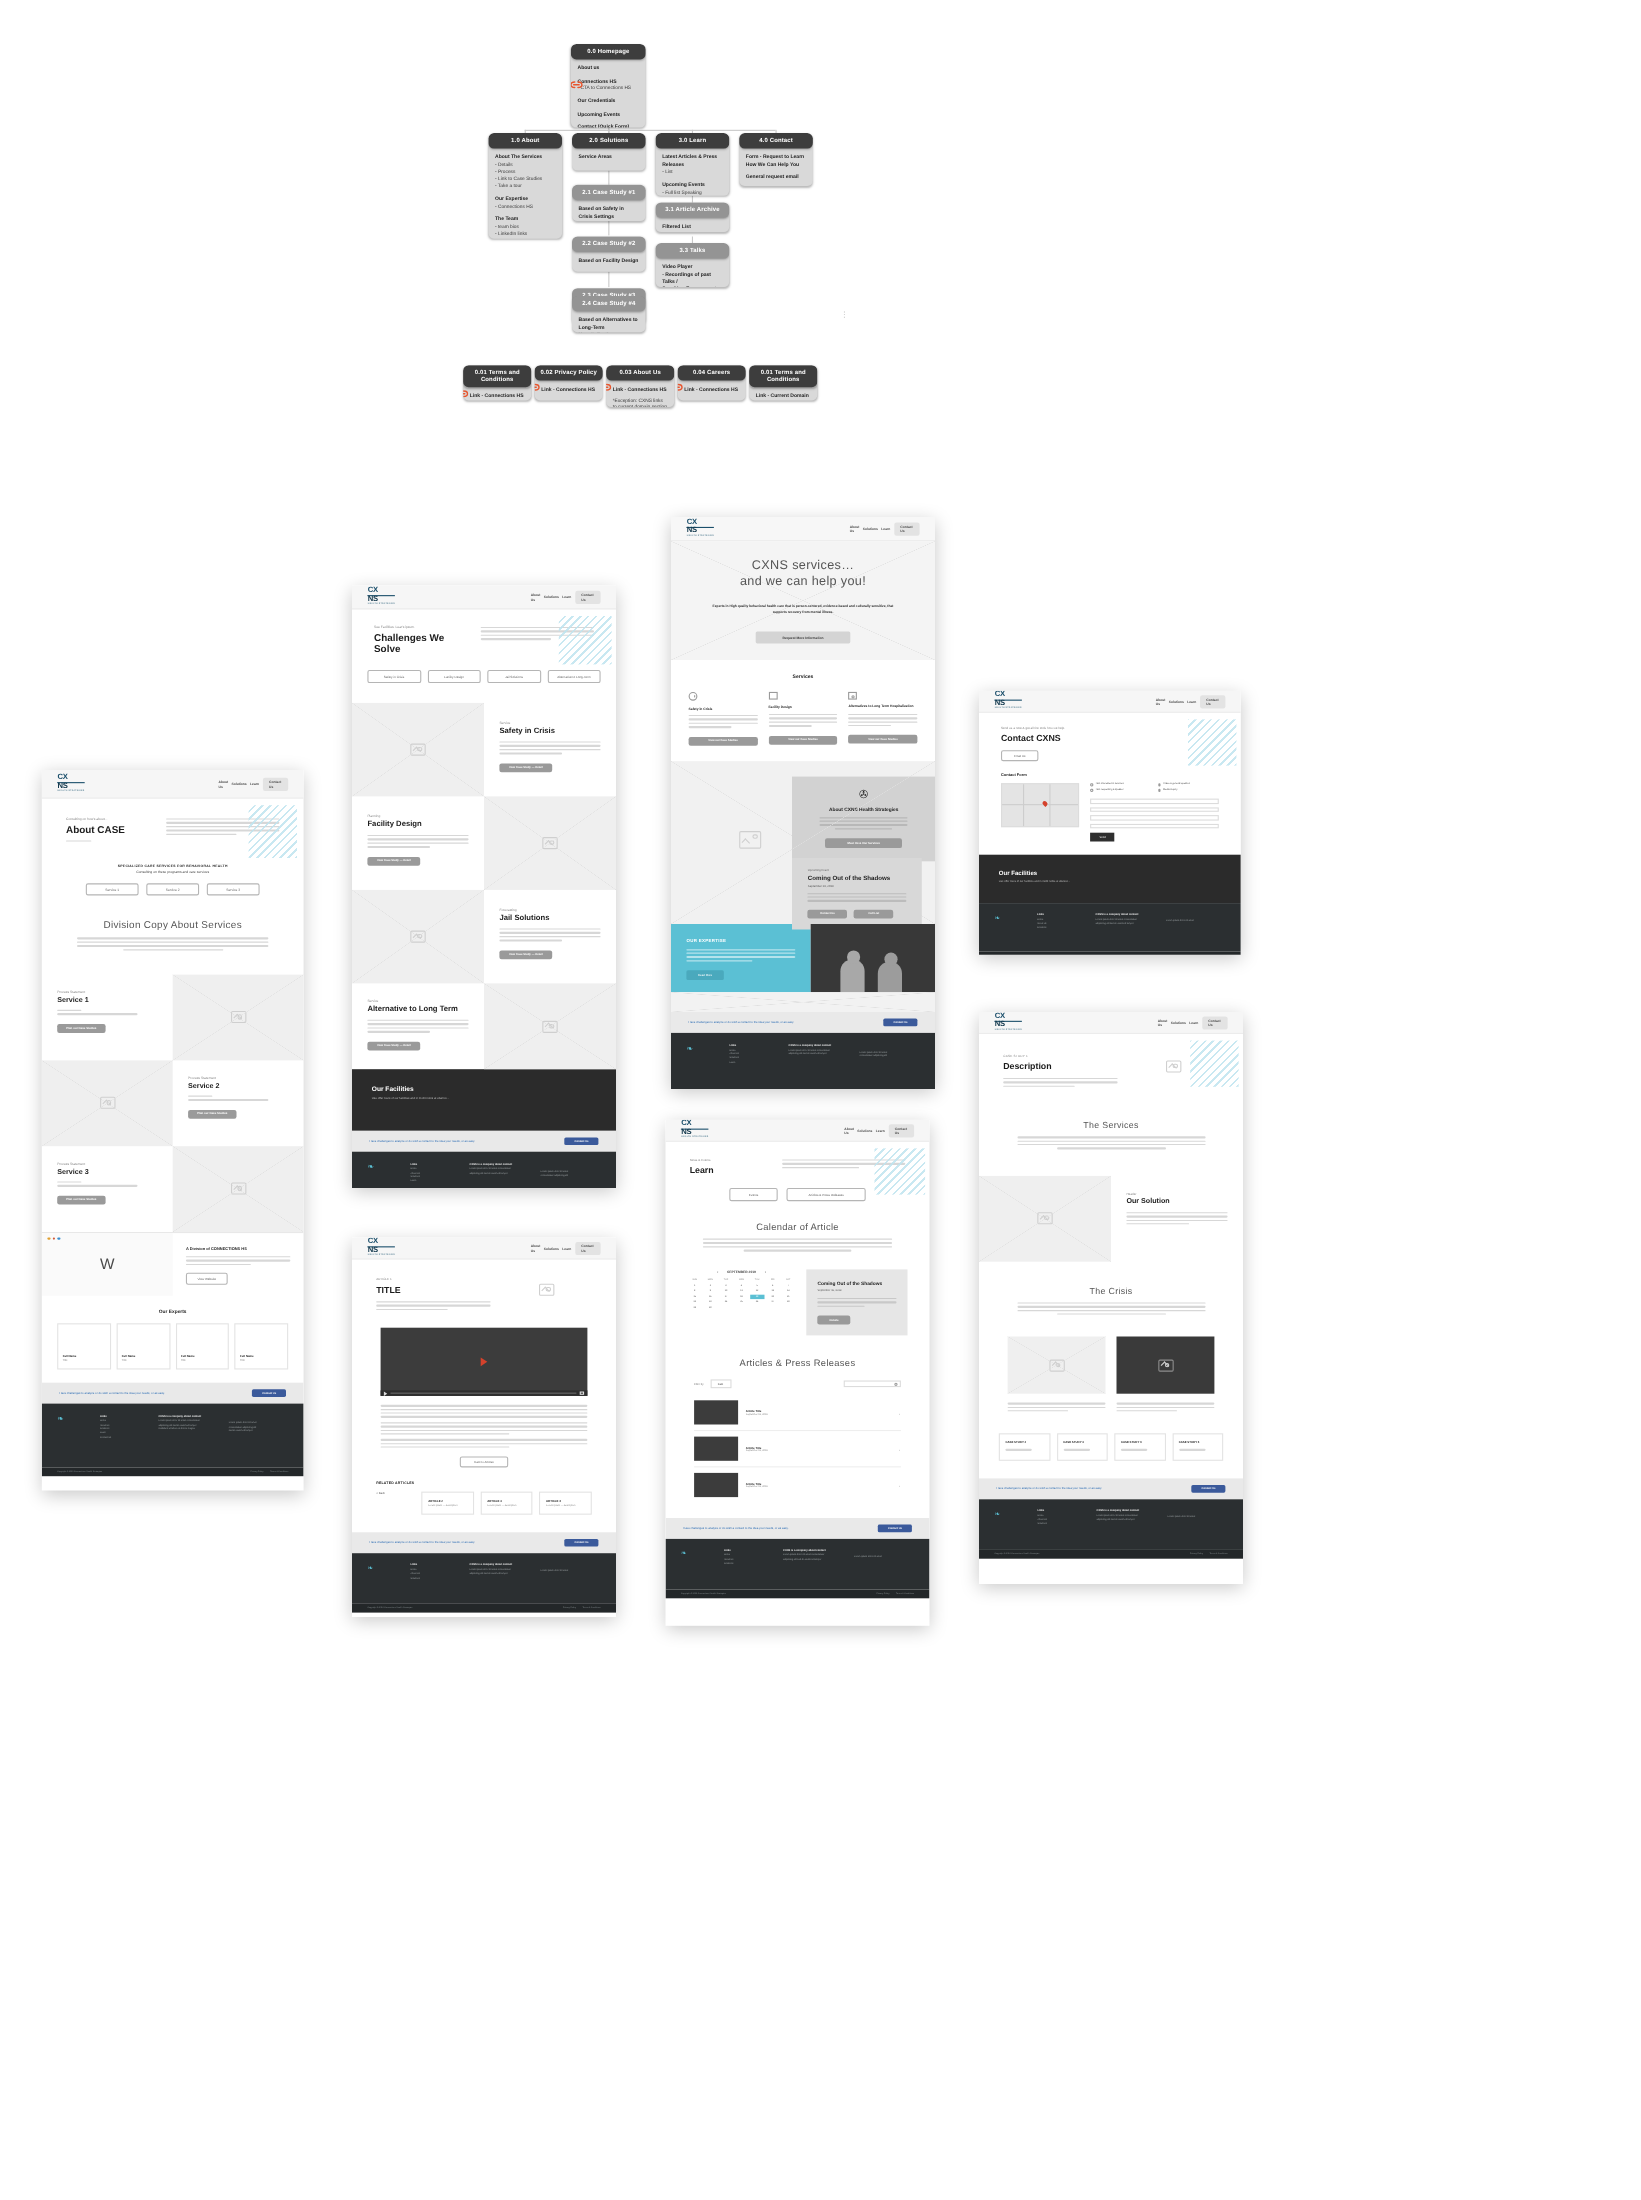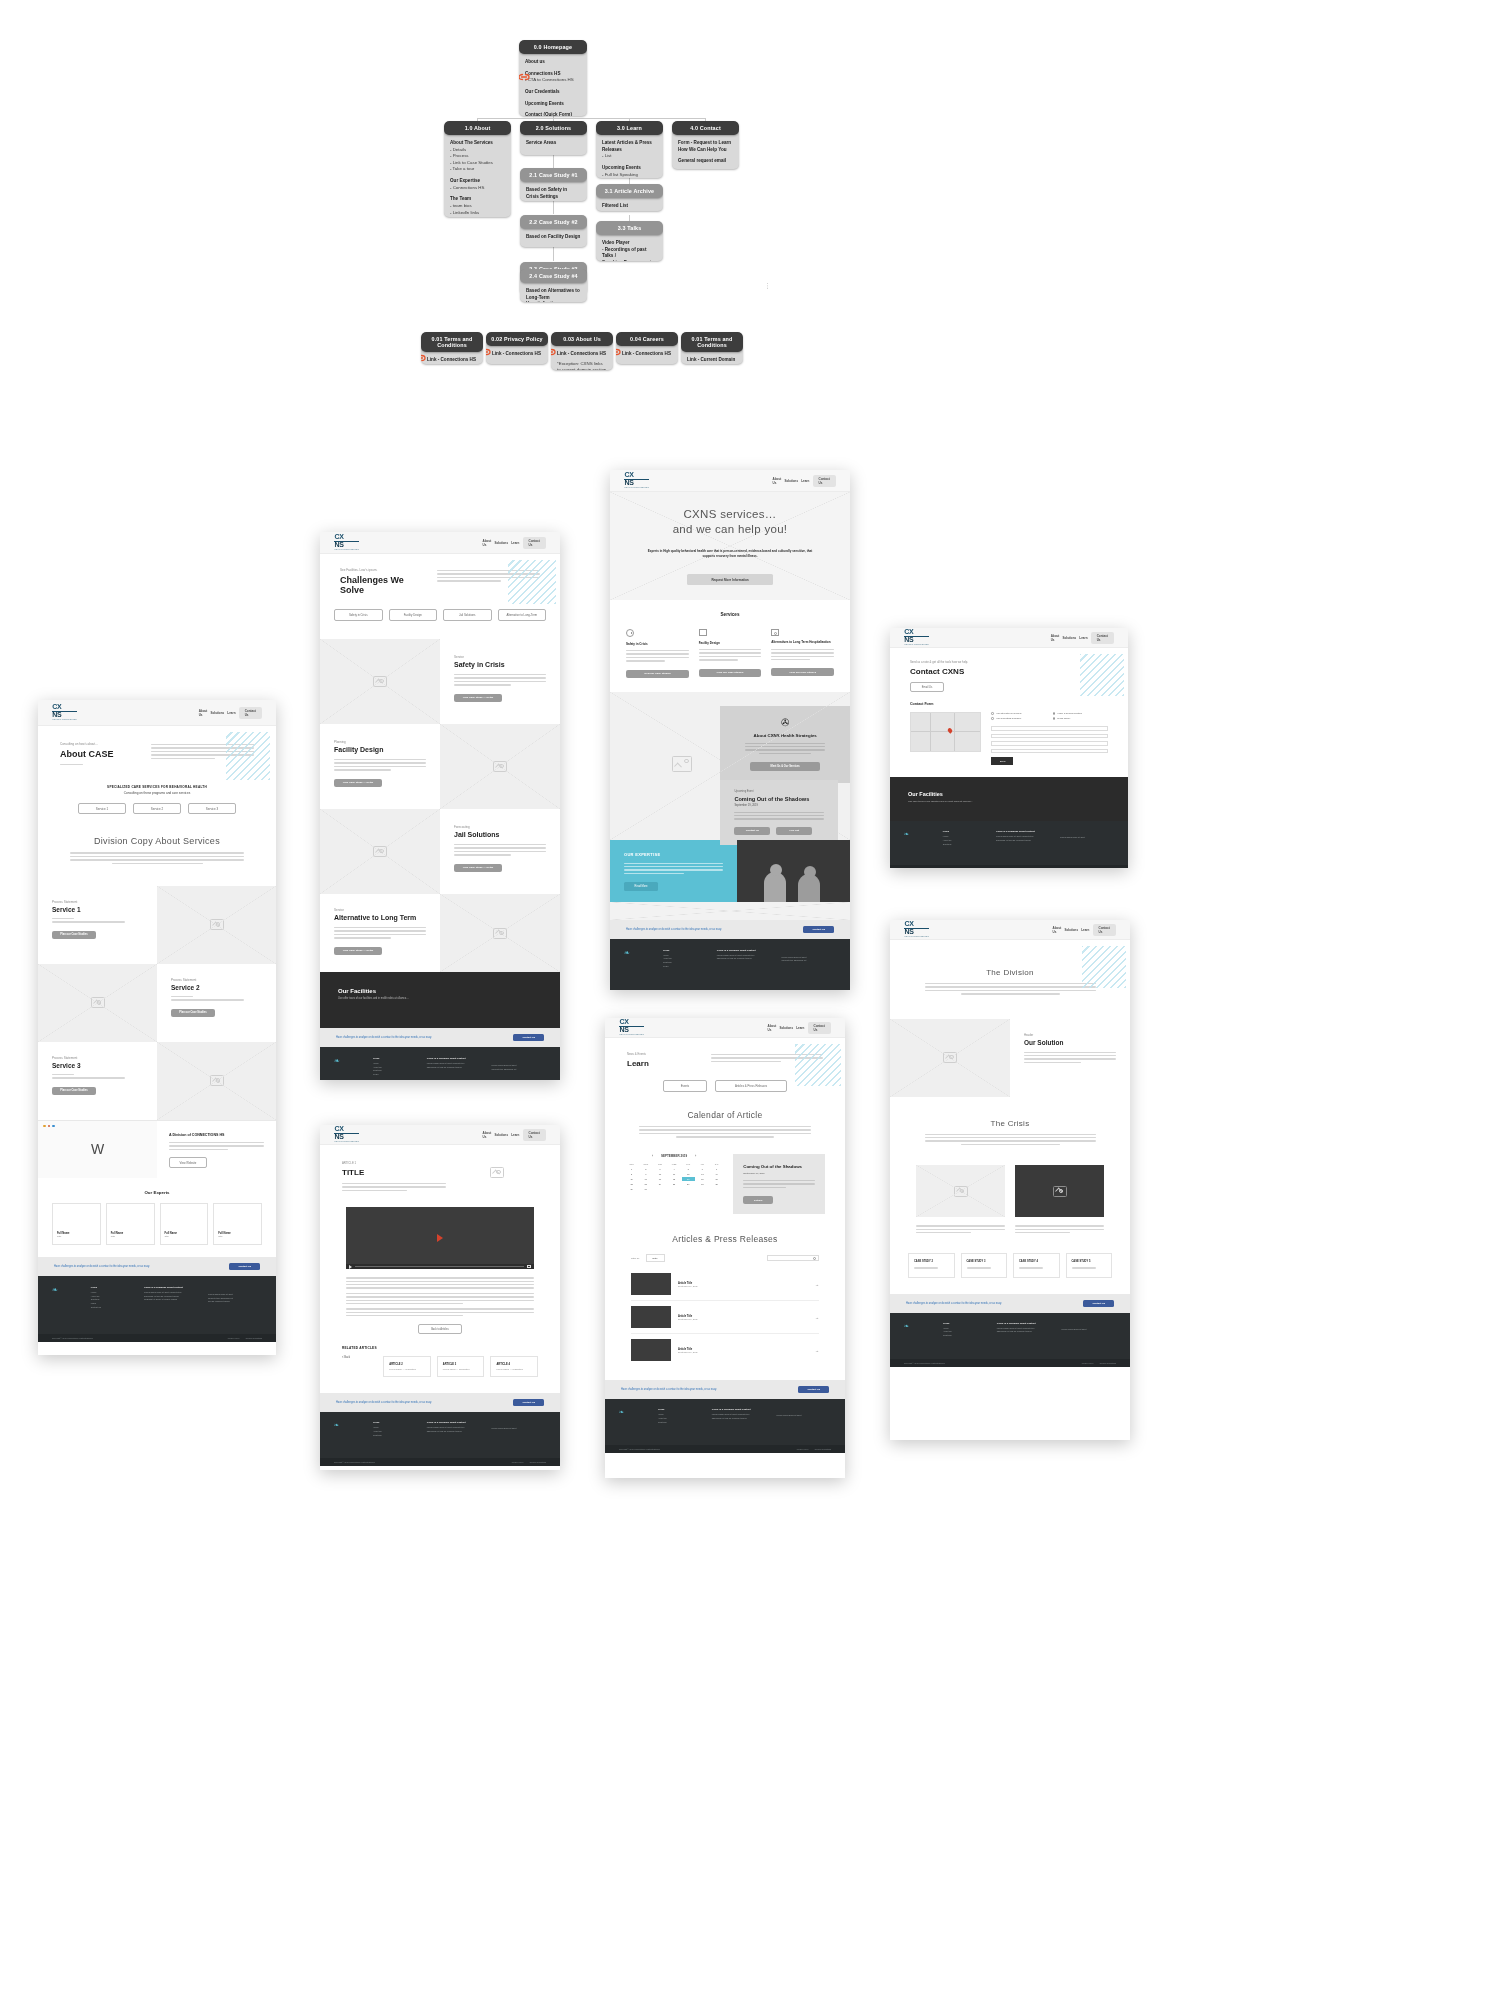--- a/index.html
+++ b/index.html
@@ -838,23 +838,37 @@
     <div class="mk-nav-items">
       <span>About Us</span>
       <span>Solutions</span>
       <span>Learn</span>
       <span class="navbtn">Contact Us</span>
     </div>
   </div>
 
   <div class="hatch" style="right:4px;top:26px;width:44px;height:42px;"></div>
 
+  <div style="padding:18px 22px 0;display:flex;gap:10px;align-items:flex-start;">
+    <div style="width:56%;">
+      <div style="font-size:2.8px;color:#8a8a8a;letter-spacing:.2px;">CASE STUDY 1</div>
+      <div class="h2" style="font-size:8px;margin-top:3px;">Description</div>
+      <div style="margin-top:6px;">
+          <div class="txtline"></div>
+          <div class="txtline"></div>
+          <div class="txtline s"></div>
+        </div>
+    </div>
+    <div style="width:44%;display:flex;justify-content:center;padding-top:6px;">
+        <span class="imgicon"></span>
+      </div>
+  </div>
 
   <div style="text-align:center;margin-top:28px;padding:0 30px;">
-    <div class="h1" style="font-size:8px;">The Division</div>
+    <div class="h1" style="font-size:8px;">The Services</div>
     <div style="margin-top:6px;">
       <div class="txtline" style="width:95%;margin:0 auto 2px;"></div>
       <div class="txtline" style="width:95%;margin:0 auto 2px;"></div>
       <div class="txtline" style="width:95%;margin:0 auto 2px;"></div>
       <div class="txtline" style="width:55%;margin:0 auto 2px;"></div>
     </div>
   </div>
 
   <div style="display:flex;margin-top:24px;height:78px;">
     <div class="xbox" style="width:50%;display:flex;align-items:center;justify-content:center;">

